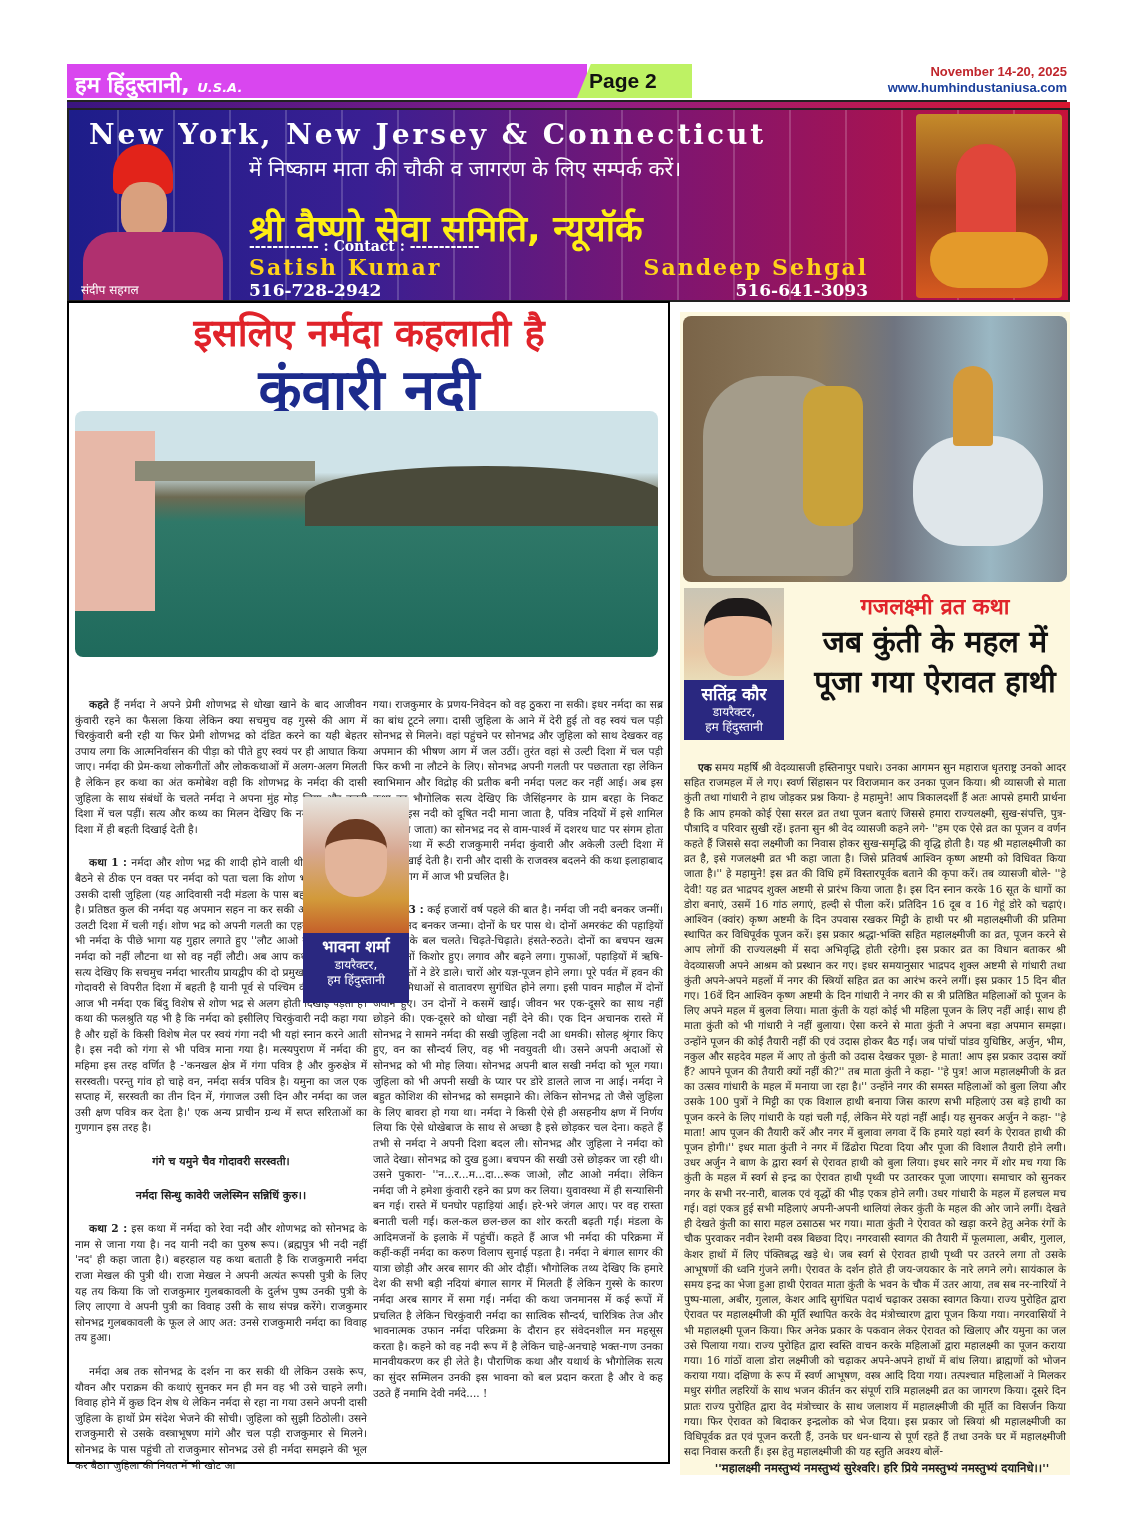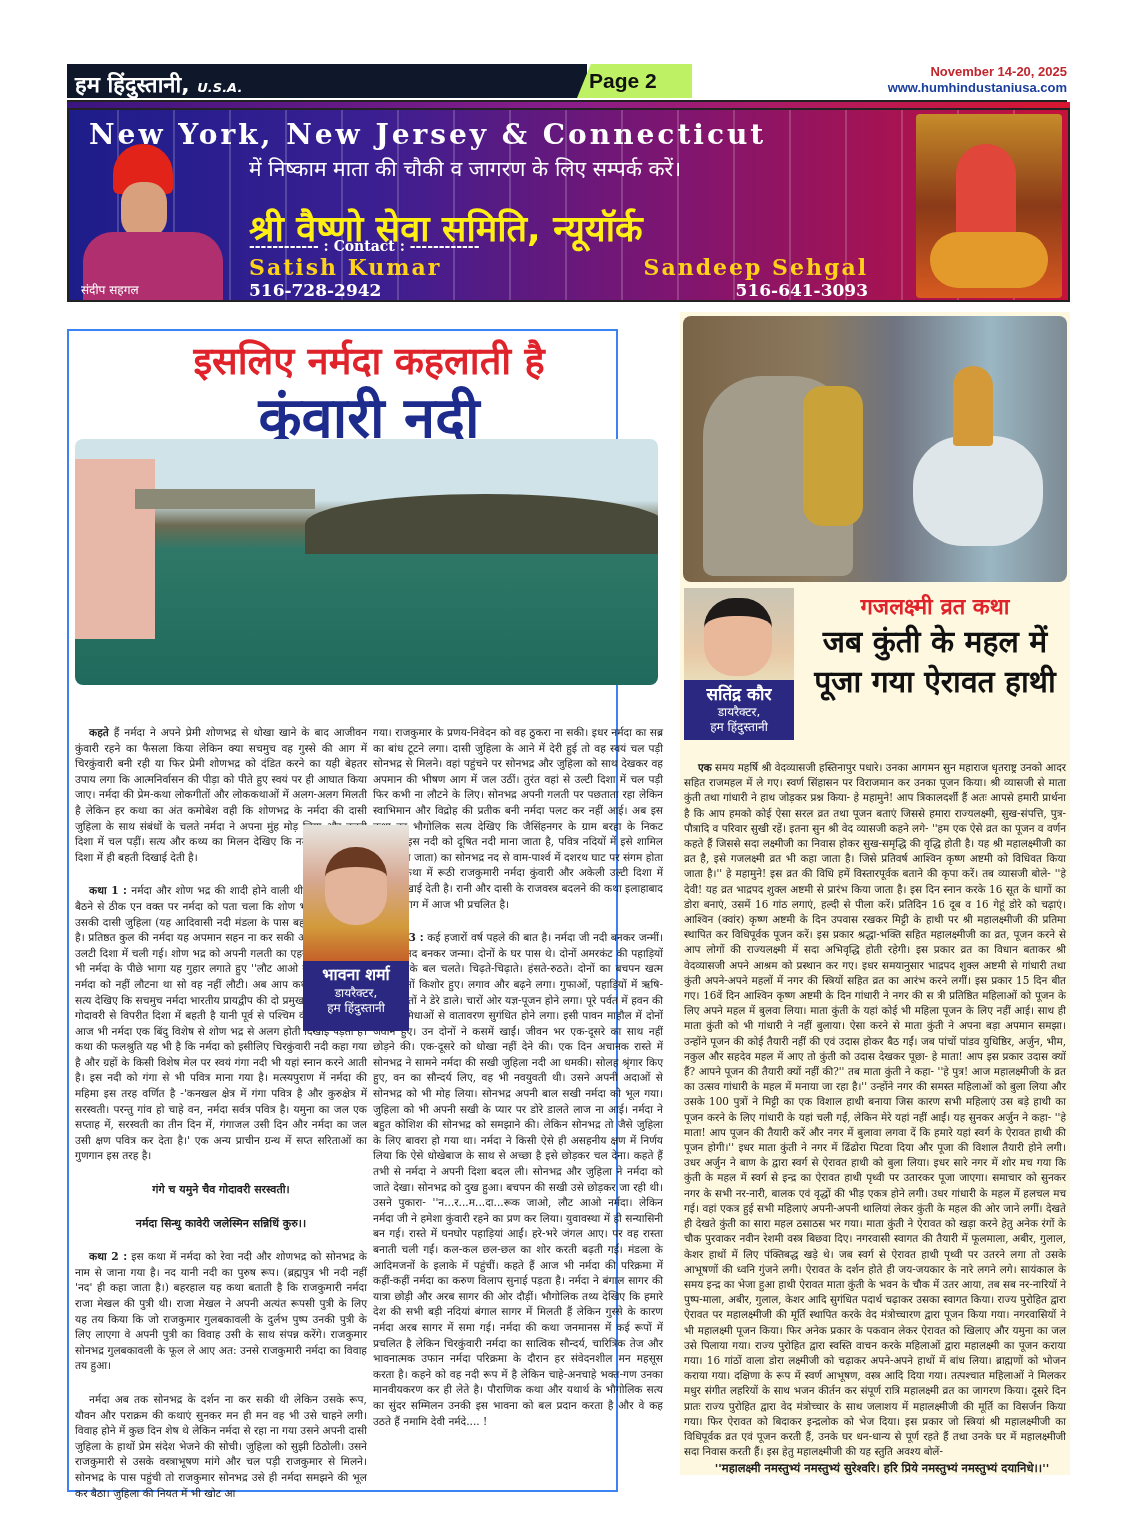--- a/index.html
+++ b/index.html
@@ -1,18 +1,18 @@
 <!DOCTYPE html>
 <html><head>
 <meta charset="utf-8">
 <style>
   * { box-sizing: border-box; margin: 0; padding: 0; }
   body { width: 1135px; height: 1533px; background: #ffffff; font-family: "DejaVu Serif", serif; position: relative; overflow: hidden; }
   .masthead { position: absolute; left: 67px; top: 64px; width: 1000px; height: 36px; }
-  .mast-green { position: absolute; left: 0; top: 0; width: 520px; height: 34px; background: #0f172a; color: #fff; font-family: "DejaVu Sans", sans-serif; font-weight: bold; font-size: 22px; padding: 4px 8px; }
+  .mast-green { position: absolute; left: 0; top: 0; width: 520px; height: 34px; background: #d946ef; color: #fff; font-family: "DejaVu Sans", sans-serif; font-weight: bold; font-size: 22px; padding: 4px 8px; }
   .mast-green i { font-size: 13px; }
   .mast-page { position: absolute; left: 510px; top: 0; width: 115px; height: 34px; background: #bef264; clip-path: polygon(12% 0,100% 0,100% 100%,0 100%); font-family: "Liberation Sans", sans-serif; font-weight: bold; font-size: 21px; color: #111; text-align: left; line-height: 34px; padding-left: 12px; }
   .mast-date { position: absolute; right: 0; top: 0; text-align: right; font-family: "Liberation Sans", sans-serif; font-weight: bold; font-size: 13px; line-height: 16px; }
   .mast-date .d { color: #c0262c; }
   .mast-date .u { color: #1a3f9c; }
   .mast-rule { position: absolute; left: 0; top: 36px; width: 1000px; height: 2px; background: #222; }
   .stripe { position: absolute; left: 67px; top: 102px; width: 1003px; height: 6px; background: linear-gradient(90deg,#3a1580,#8a1d8a,#d9162f); }
 
   .ad { position: absolute; left: 67px; top: 108px; width: 1003px; height: 194px; background: linear-gradient(90deg,#1d1d8a 0%,#3a1f92 30%,#7e1571 60%,#c5123a 100%); border: 2px solid #222; overflow: hidden; }
   .ad-vlines { position:absolute; inset:0; background: repeating-linear-gradient(90deg, rgba(255,255,255,0) 0 48px, rgba(255,255,255,0.18) 48px 50px, rgba(255,255,255,0) 50px 56px); }
@@ -26,21 +26,21 @@
   .ad-org { position: absolute; left: 180px; top: 80px; color: #ffef14; font-family: "DejaVu Sans", sans-serif; font-weight: bold; font-size: 36px; white-space: nowrap; margin-top: 13px; }
   .ad-contact { position: absolute; left: 180px; top: 128px; color: #fff; font-family:"DejaVu Serif",serif; font-weight:bold; font-size: 14px; white-space: nowrap; }
   .ad-c1 { position:absolute; left:180px; top:144px; font-family:"DejaVu Serif",serif; font-weight:bold; }
   .ad-c2 { position:absolute; right:200px; top:144px; text-align:right; font-family:"DejaVu Serif",serif; font-weight:bold; }
   .ad-cname { color:#ffd21a; font-size:22px; letter-spacing:2px; }
   .ad-cphone { color:#fff; font-size:17px; }
   .ad-goddess { position:absolute; right:6px; top:4px; width:146px; height:184px; background: linear-gradient(180deg,#c58b2a,#8a3a18 50%,#d85a20); border-radius: 4px; }
   .ad-goddess .fig { position:absolute; left:40px; top:30px; width:60px; height:110px; background:#e0463a; border-radius:30px 30px 10px 10px; }
   .ad-goddess .tiger { position:absolute; left:14px; top:118px; width:118px; height:56px; background:#e49a2a; border-radius: 30px; }
 
-  .art-left { position:absolute; left:67px; top:329px; width:551px; height:1163px; border: 2px solid #3b82f6; background:#fff; }
+  .art-left { position:absolute; left:67px; top:301px; width:603px; height:1163px; border: 2px solid #000000; background:#fff; }
   .h1 { position:absolute; left:20px; top:2px; width:560px; text-align:center; color:#e0232a; font-family:"DejaVu Sans",sans-serif; font-weight:bold; font-size:38px; }
   .h2 { position:absolute; left:20px; top:46px; width:560px; text-align:center; color:#1c2b8c; font-family:"DejaVu Sans",sans-serif; font-weight:bold; font-size:56px; }
   .photo-river { position:absolute; left:6px; top:108px; width:583px; height:246px; border-radius:8px; overflow:hidden; background:linear-gradient(180deg,#cfe3e8 0%,#cfe3e8 25%,#6d6a52 35%,#2f7868 45%,#1f6a5c 100%); }
   .photo-river .bridge { position:absolute; left:60px; top:50px; width:180px; height:20px; background:#8a8a76; }
   .photo-river .bank { position:absolute; left:0; top:20px; width:80px; height:180px; background:#e7b8a8; }
   .photo-river .hill { position:absolute; left:230px; top:55px; width:360px; height:60px; background:#4a4a3a; border-radius: 50% 50% 0 0; }
 
   .col { position:absolute; font-family:"DejaVu Serif",serif; font-size:10.6px; line-height:15.6px; color:#222; text-align:justify; }
   .col p { text-indent: 14px; margin-bottom: 0; margin-top: 18px; }
   .col b { font-weight: bold; }
@@ -55,21 +55,21 @@
   .bio-plate .n { font-weight:bold; font-size:16px; line-height:22px; }
   .bio-plate .r { font-size:12px; line-height:15px; }
 
   .art-right { position:absolute; left:680px; top:312px; width:390px; height:1163px; background:#fdf8df; }
   .photo-eleph { position:absolute; left:3px; top:4px; width:384px; height:266px; border-radius:8px; overflow:hidden; background:linear-gradient(90deg,#7a6448 0%,#8c7a5e 35%,#6f7480 55%,#9ab7c3 80%,#7d8a93 100%); }
   .photo-eleph .e1 { position:absolute; left:20px; top:60px; width:150px; height:200px; background:#a49c8a; border-radius:60px 60px 10px 10px; }
   .photo-eleph .gold { position:absolute; left:120px; top:70px; width:60px; height:140px; background:#c9a23a; border-radius: 20px; }
   .photo-eleph .e2 { position:absolute; left:230px; top:120px; width:130px; height:110px; background:#dfe6ea; border-radius:50px; }
   .photo-eleph .god { position:absolute; left:270px; top:50px; width:40px; height:80px; background:#d49a3a; border-radius: 20px 20px 4px 4px; }
 
-  .bio-right { position:absolute; left:4px; top:276px; width:110px; height:152px; }
+  .bio-right { position:absolute; left:4px; top:276px; width:100px; height:152px; }
   .bio-right .bio-photo { height:92px; background:linear-gradient(180deg,#c9c5b5,#e8c9a6 70%,#e9dcb8); }
   .bio-right .bio-photo .face { left:20px; top:10px; width:68px; height:78px; background:#e9b79a; border-top:18px solid #1e1a1a; }
   .bio-right .bio-plate { height:60px; }
   .bio-right .bio-plate .n { font-size:17px; }
 
   .rh1 { position:absolute; left:124px; top:278px; width:262px; text-align:center; color:#e0232a; font-family:"DejaVu Sans",sans-serif; font-weight:bold; font-size:22px; }
   .rh2 { position:absolute; left:124px; top:310px; width:262px; text-align:center; color:#111; font-family:"DejaVu Sans",sans-serif; font-weight:bold; font-size:30px; line-height:40px; }
   .c3 { left:4px; top:430px; width:382px; font-size:10.4px; line-height:15.2px; }
   .c3 .last-verse { text-align:center; font-weight:bold; font-size:11.5px; margin-top:2px; }
 </style>

